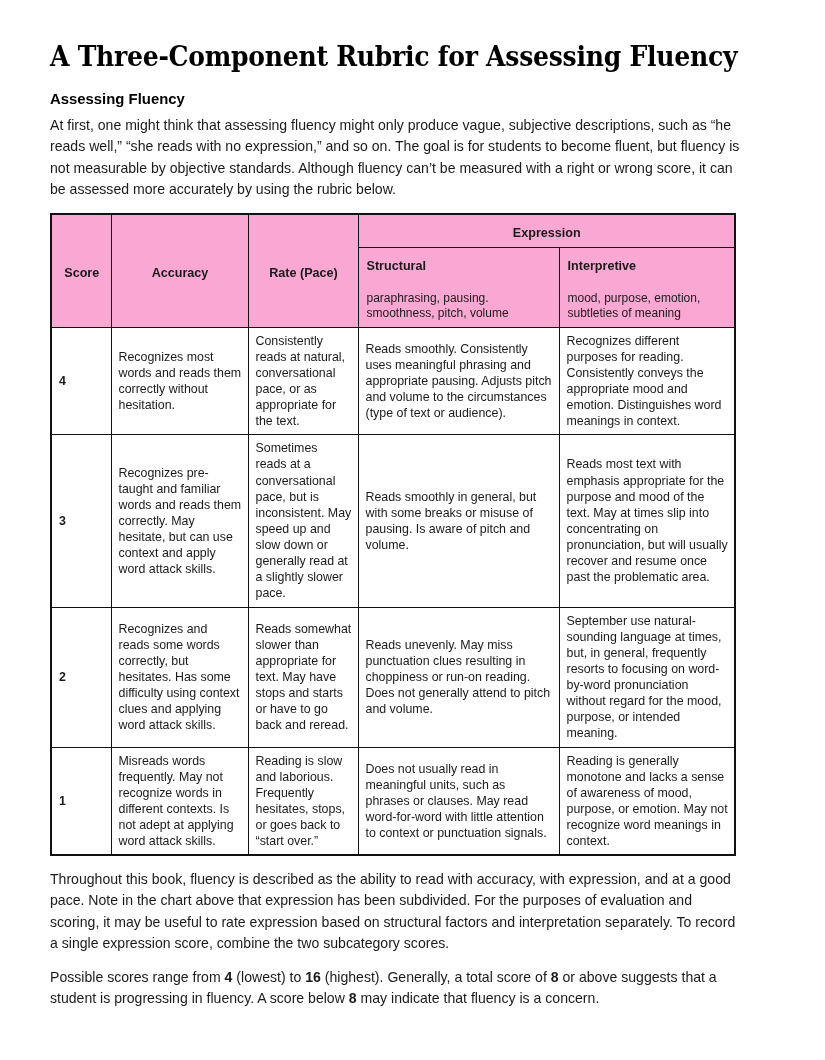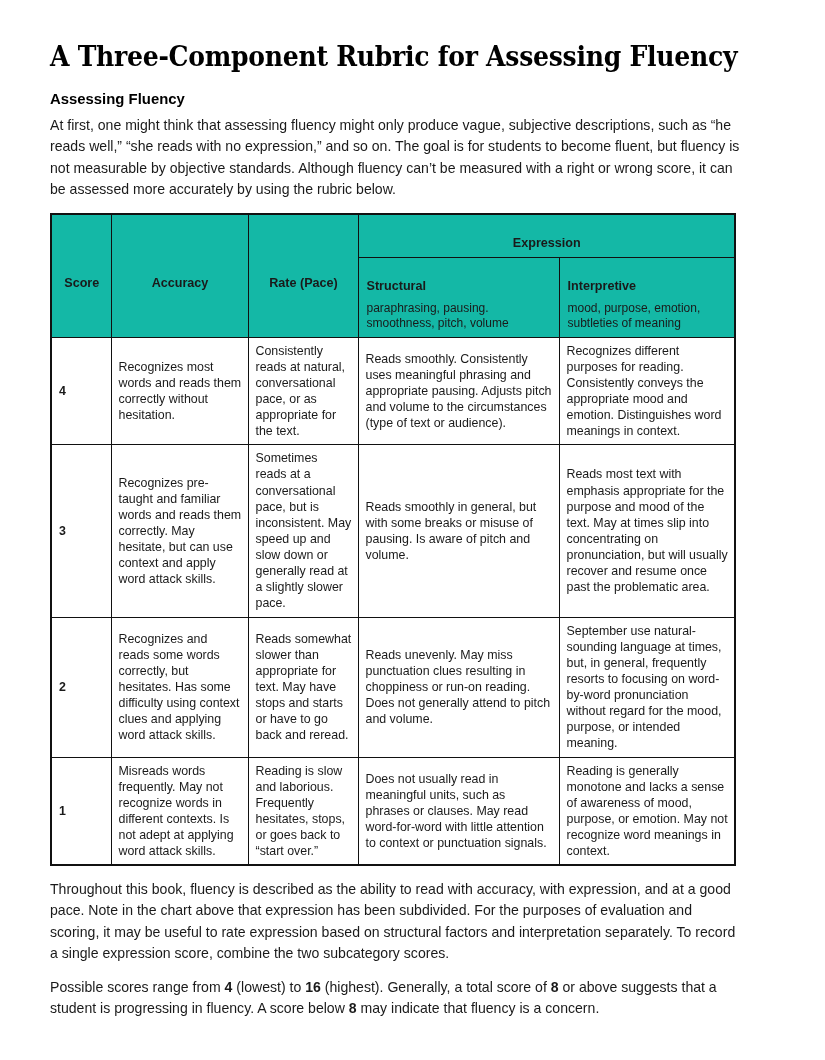--- a/index.html
+++ b/index.html
@@ -83,38 +83,38 @@
     border: 1px solid #111;
     vertical-align: middle;
     padding: 5px 6px 5px 7px;
     font-family: "Liberation Sans", sans-serif;
     font-size: 12.4px;
     line-height: 1.30;
     color: #1a1a1a;
     text-align: left;
   }
   table.rubric thead th {
-    background: #14b8a6;
+    background: #f9a8d4;
     font-weight: bold;
     text-align: center;
     font-size: 12.6px;
-    padding-top: 20px;
+    padding-top: 10px;
     padding-bottom: 6px;
   }
   th.sub-head {
     text-align: left !important;
     font-weight: normal !important;
     padding-left: 8px !important;
     vertical-align: top !important;
   }
   th.sub-head .sh-title {
     display: block;
     font-weight: bold;
     font-size: 12.6px;
-    margin-bottom: 6px;
+    margin-bottom: 16px;
   }
   th.sub-head .sh-desc {
     display: block;
     font-weight: normal;
     font-size: 12px;
     line-height: 1.25;
   }
   td.score-cell {
     text-align: center;
     font-weight: bold;

